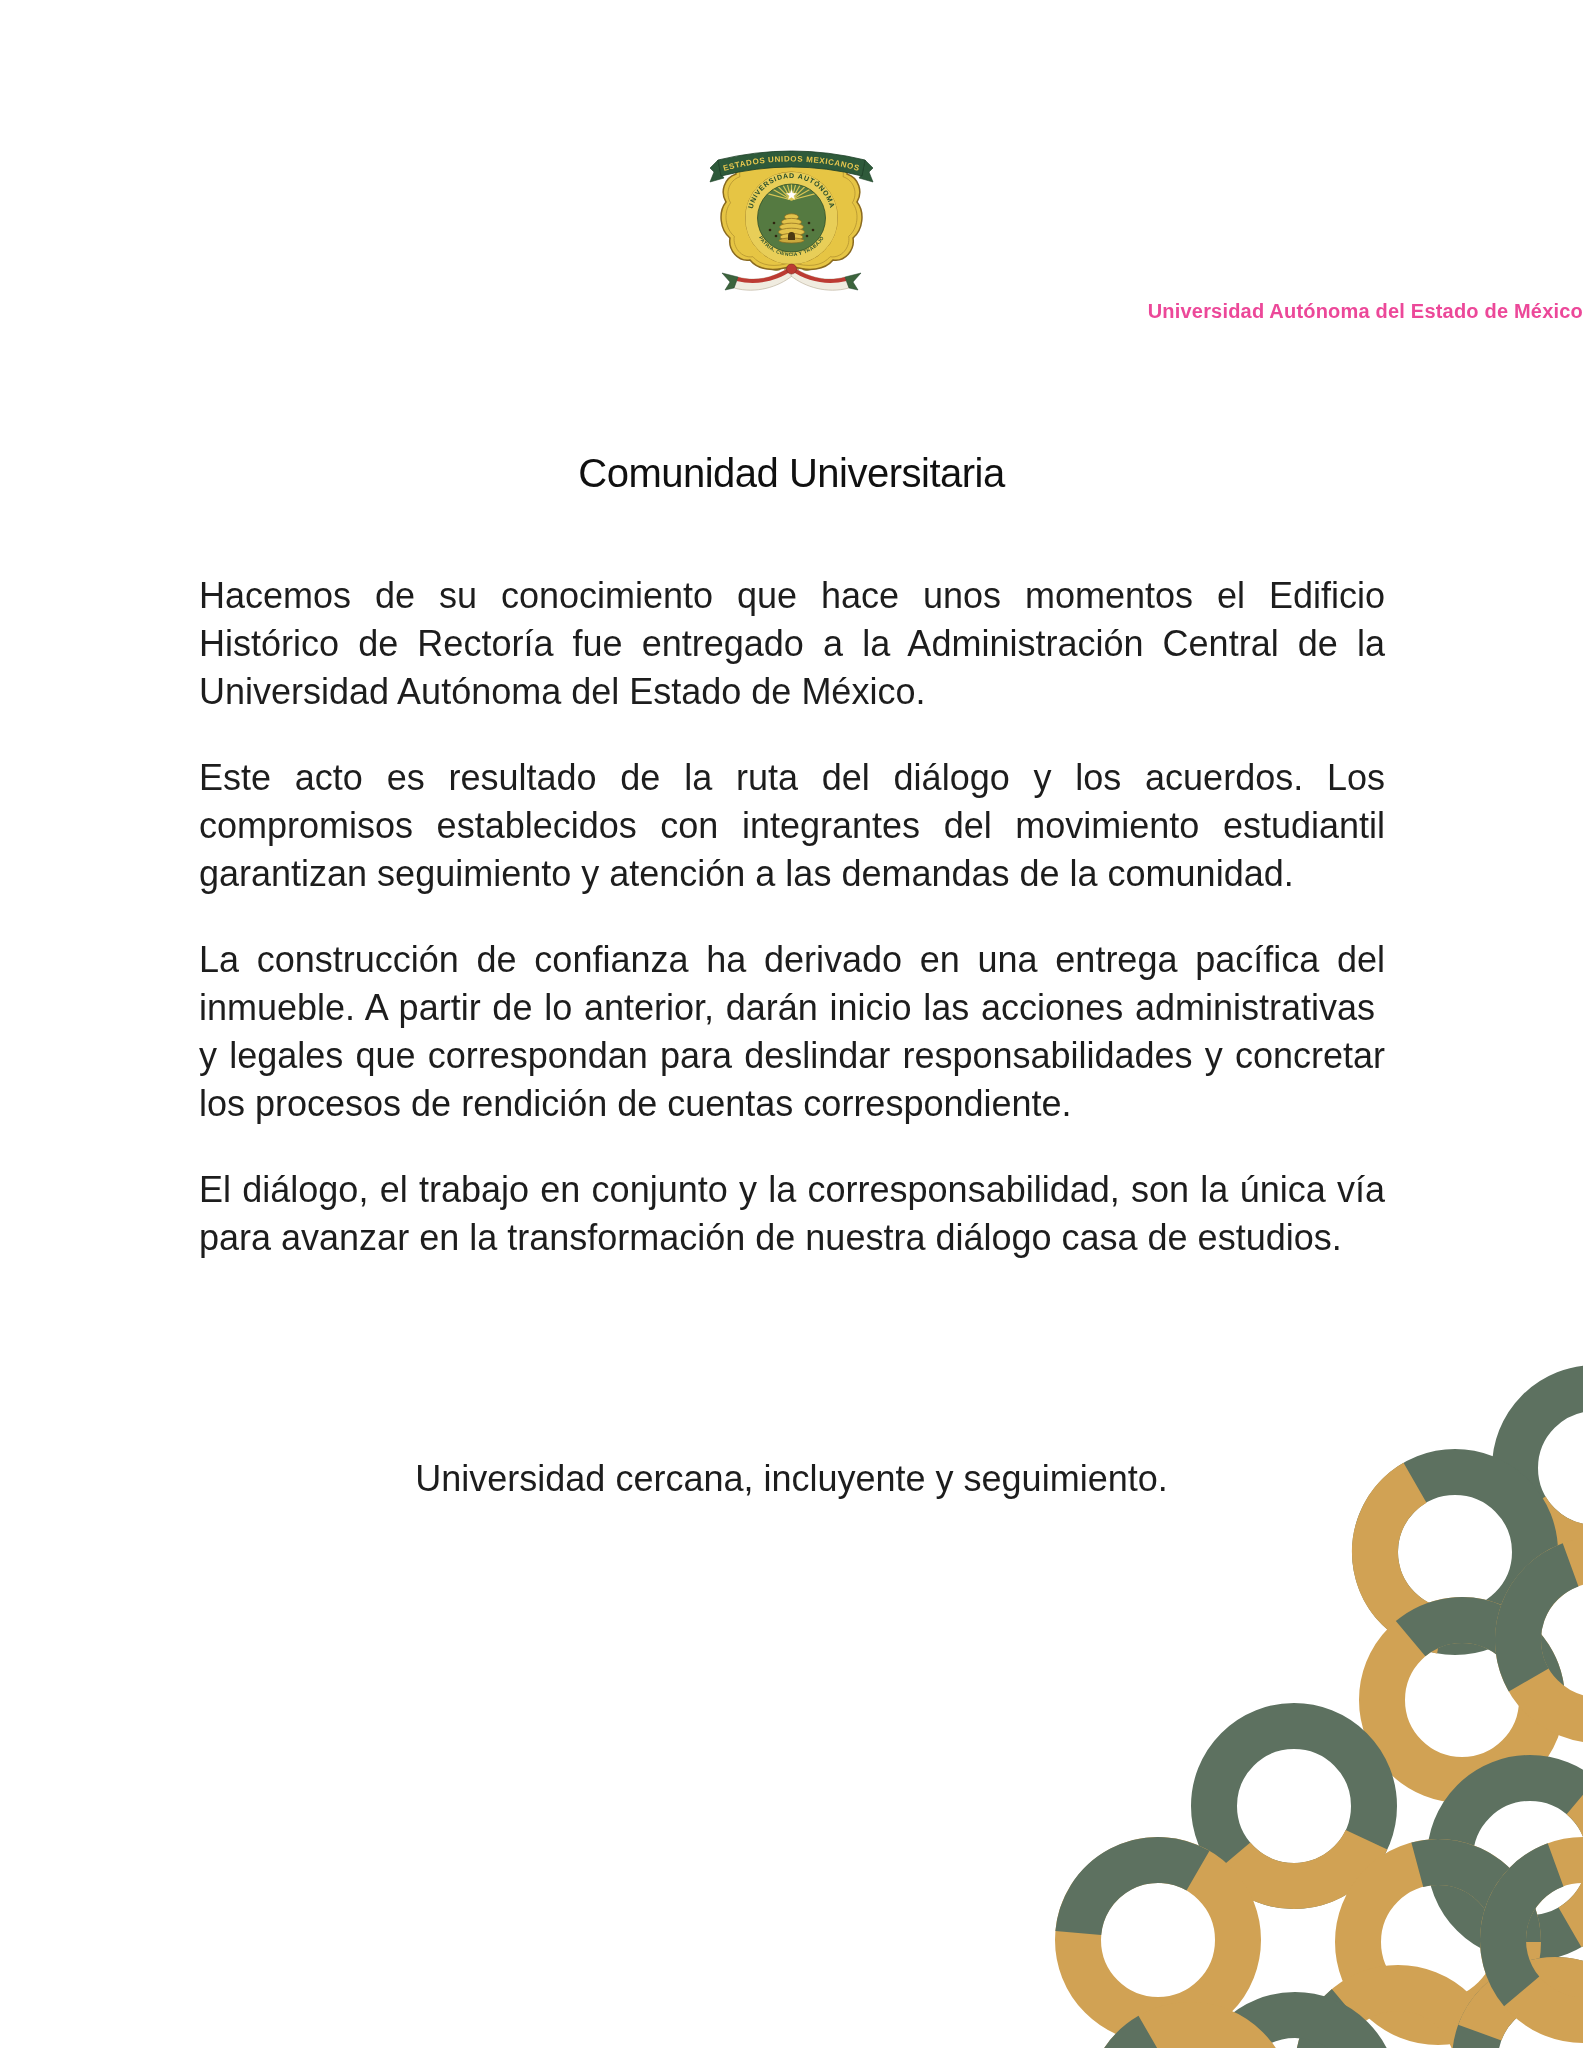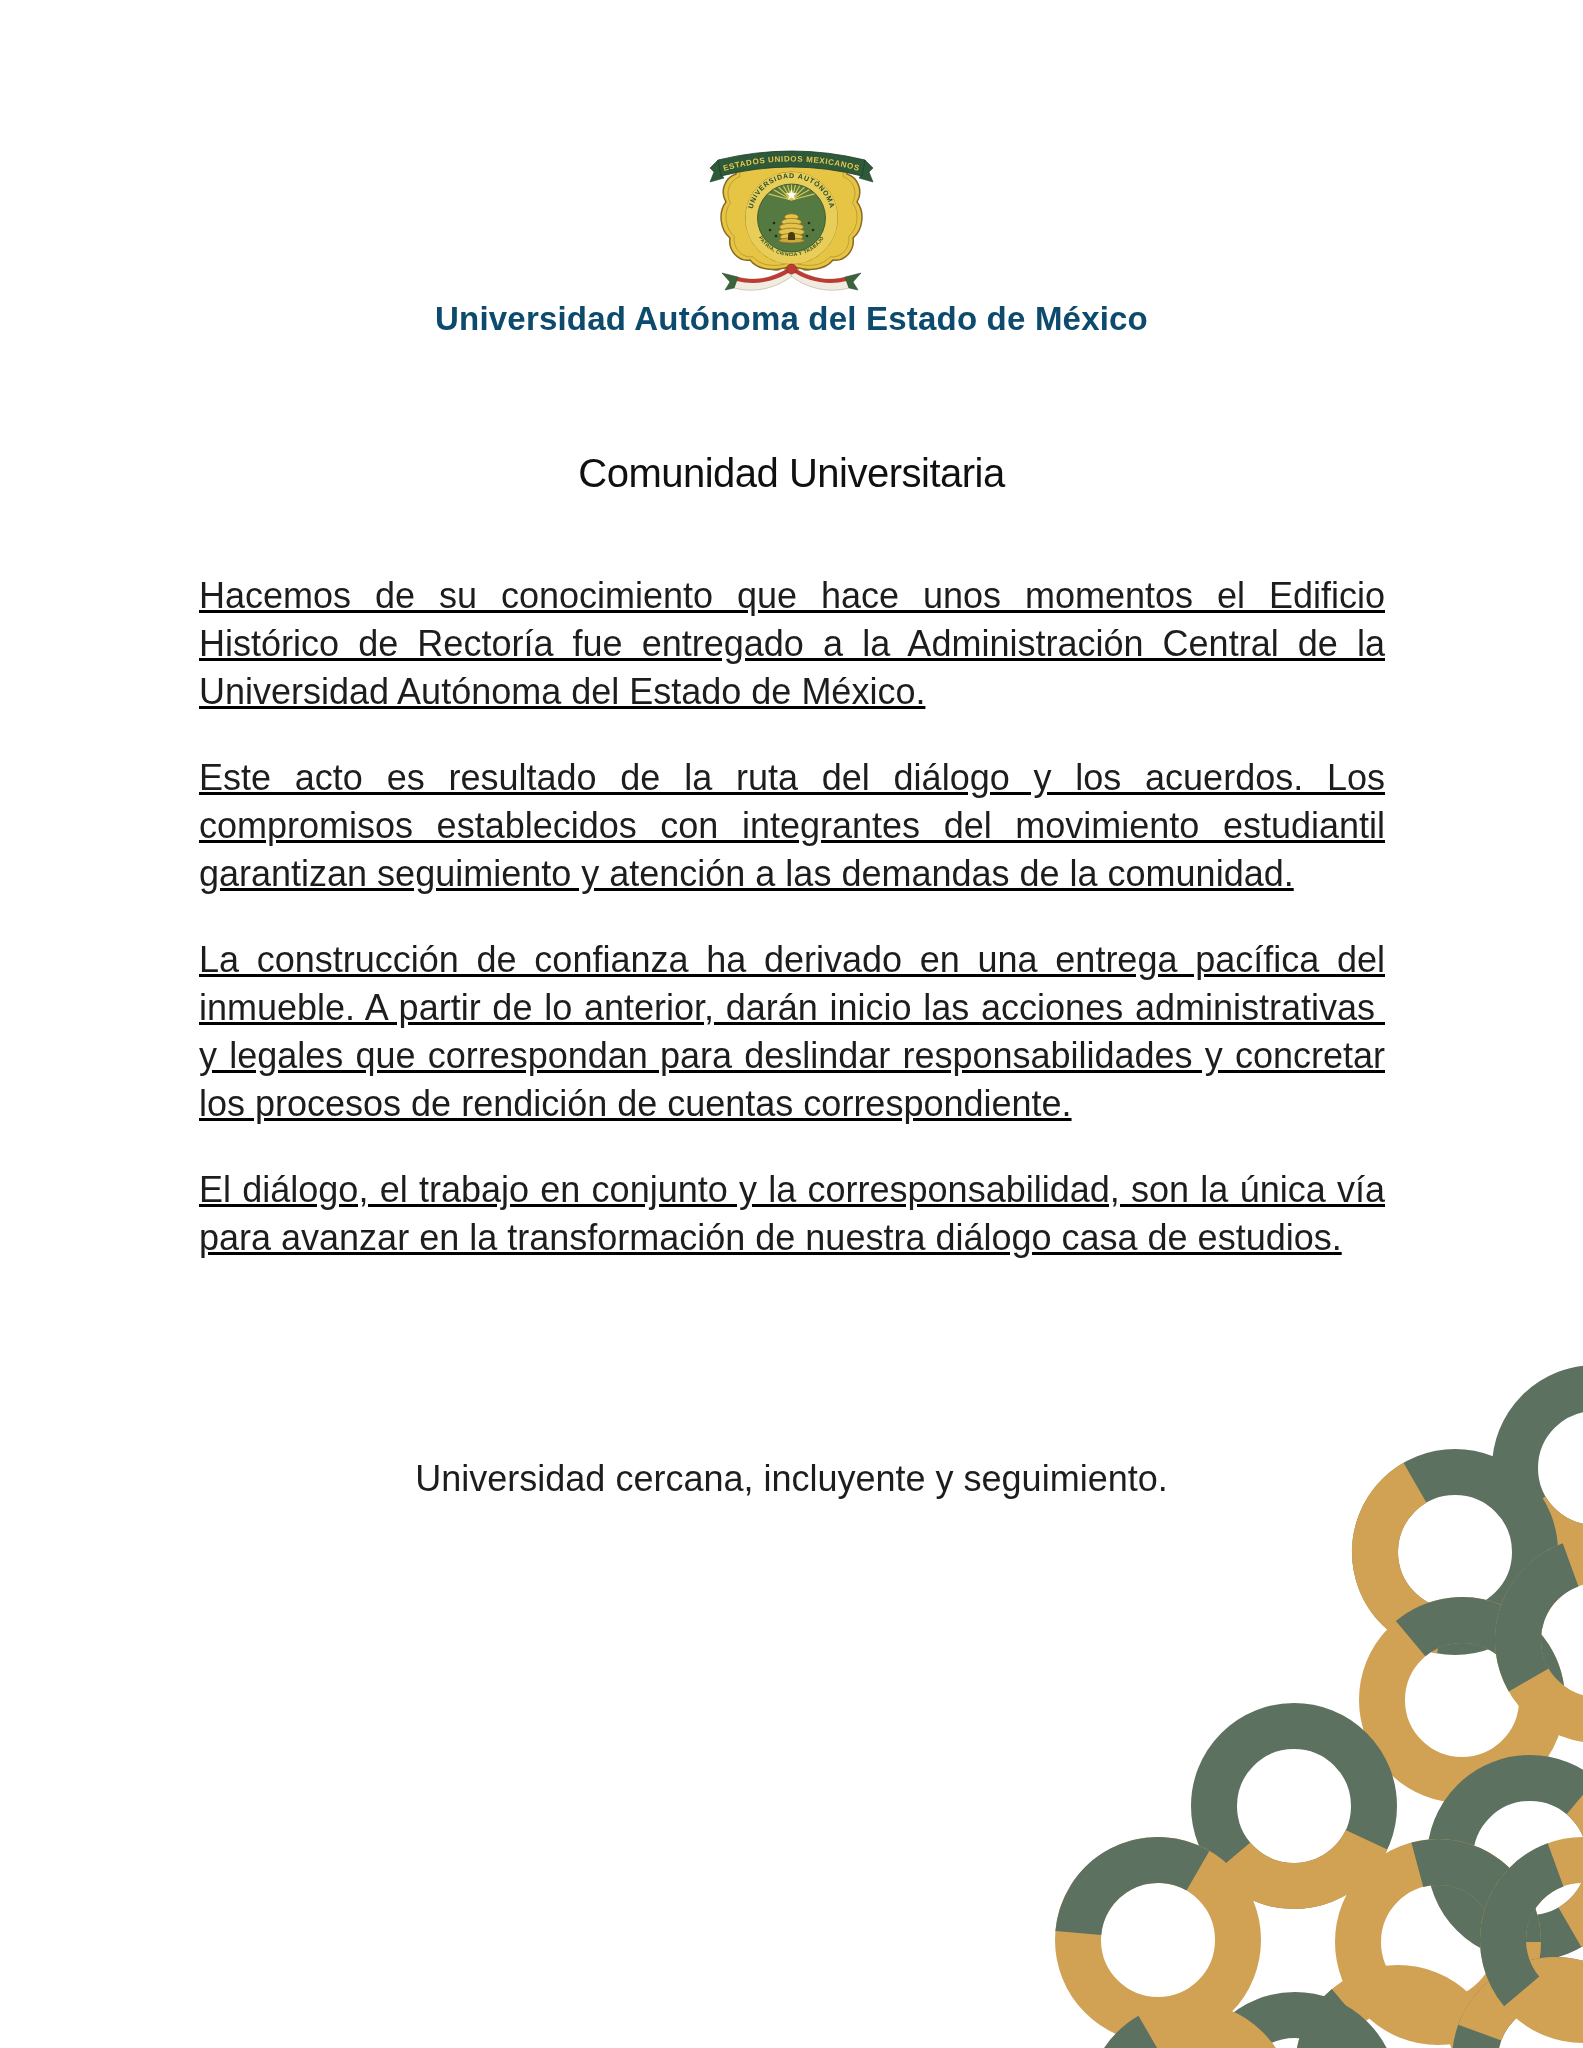--- a/index.html
+++ b/index.html
@@ -11,40 +11,39 @@
     font-family:"Liberation Sans", sans-serif;
   }
   .crest{
     position:absolute;
     left:704px;top:138px;
     width:175px;height:158px;
   }
   .university-name{
     position:absolute;
     top:300px;left:0;width:100%;
-    text-align:center;
-    font-size:33px;font-weight:bold;
+    text-align:right;
+    font-size:20px;font-weight:bold;
     letter-spacing:0.2px;
-    color:#0c4a6e;
+    color:#ec4899;
     line-height:1.15;
   }
   .doc-title{
     position:absolute;
     top:452px;left:0;width:100%;
     text-align:center;
     font-size:40px;font-weight:normal;
     letter-spacing:-0.5px;
     color:#101010;
     line-height:1.05;
   }
   .body-block{
     position:absolute;
     left:199px;top:572px;
     width:1186px;
-    text-decoration:underline;
   }
   .body-block p{
     margin:0 0 38px 0;
     font-size:36px;
     line-height:48px;
     color:#1d1d1d;
     text-align:justify;
     text-justify:inter-word;
   }
   .slogan{

